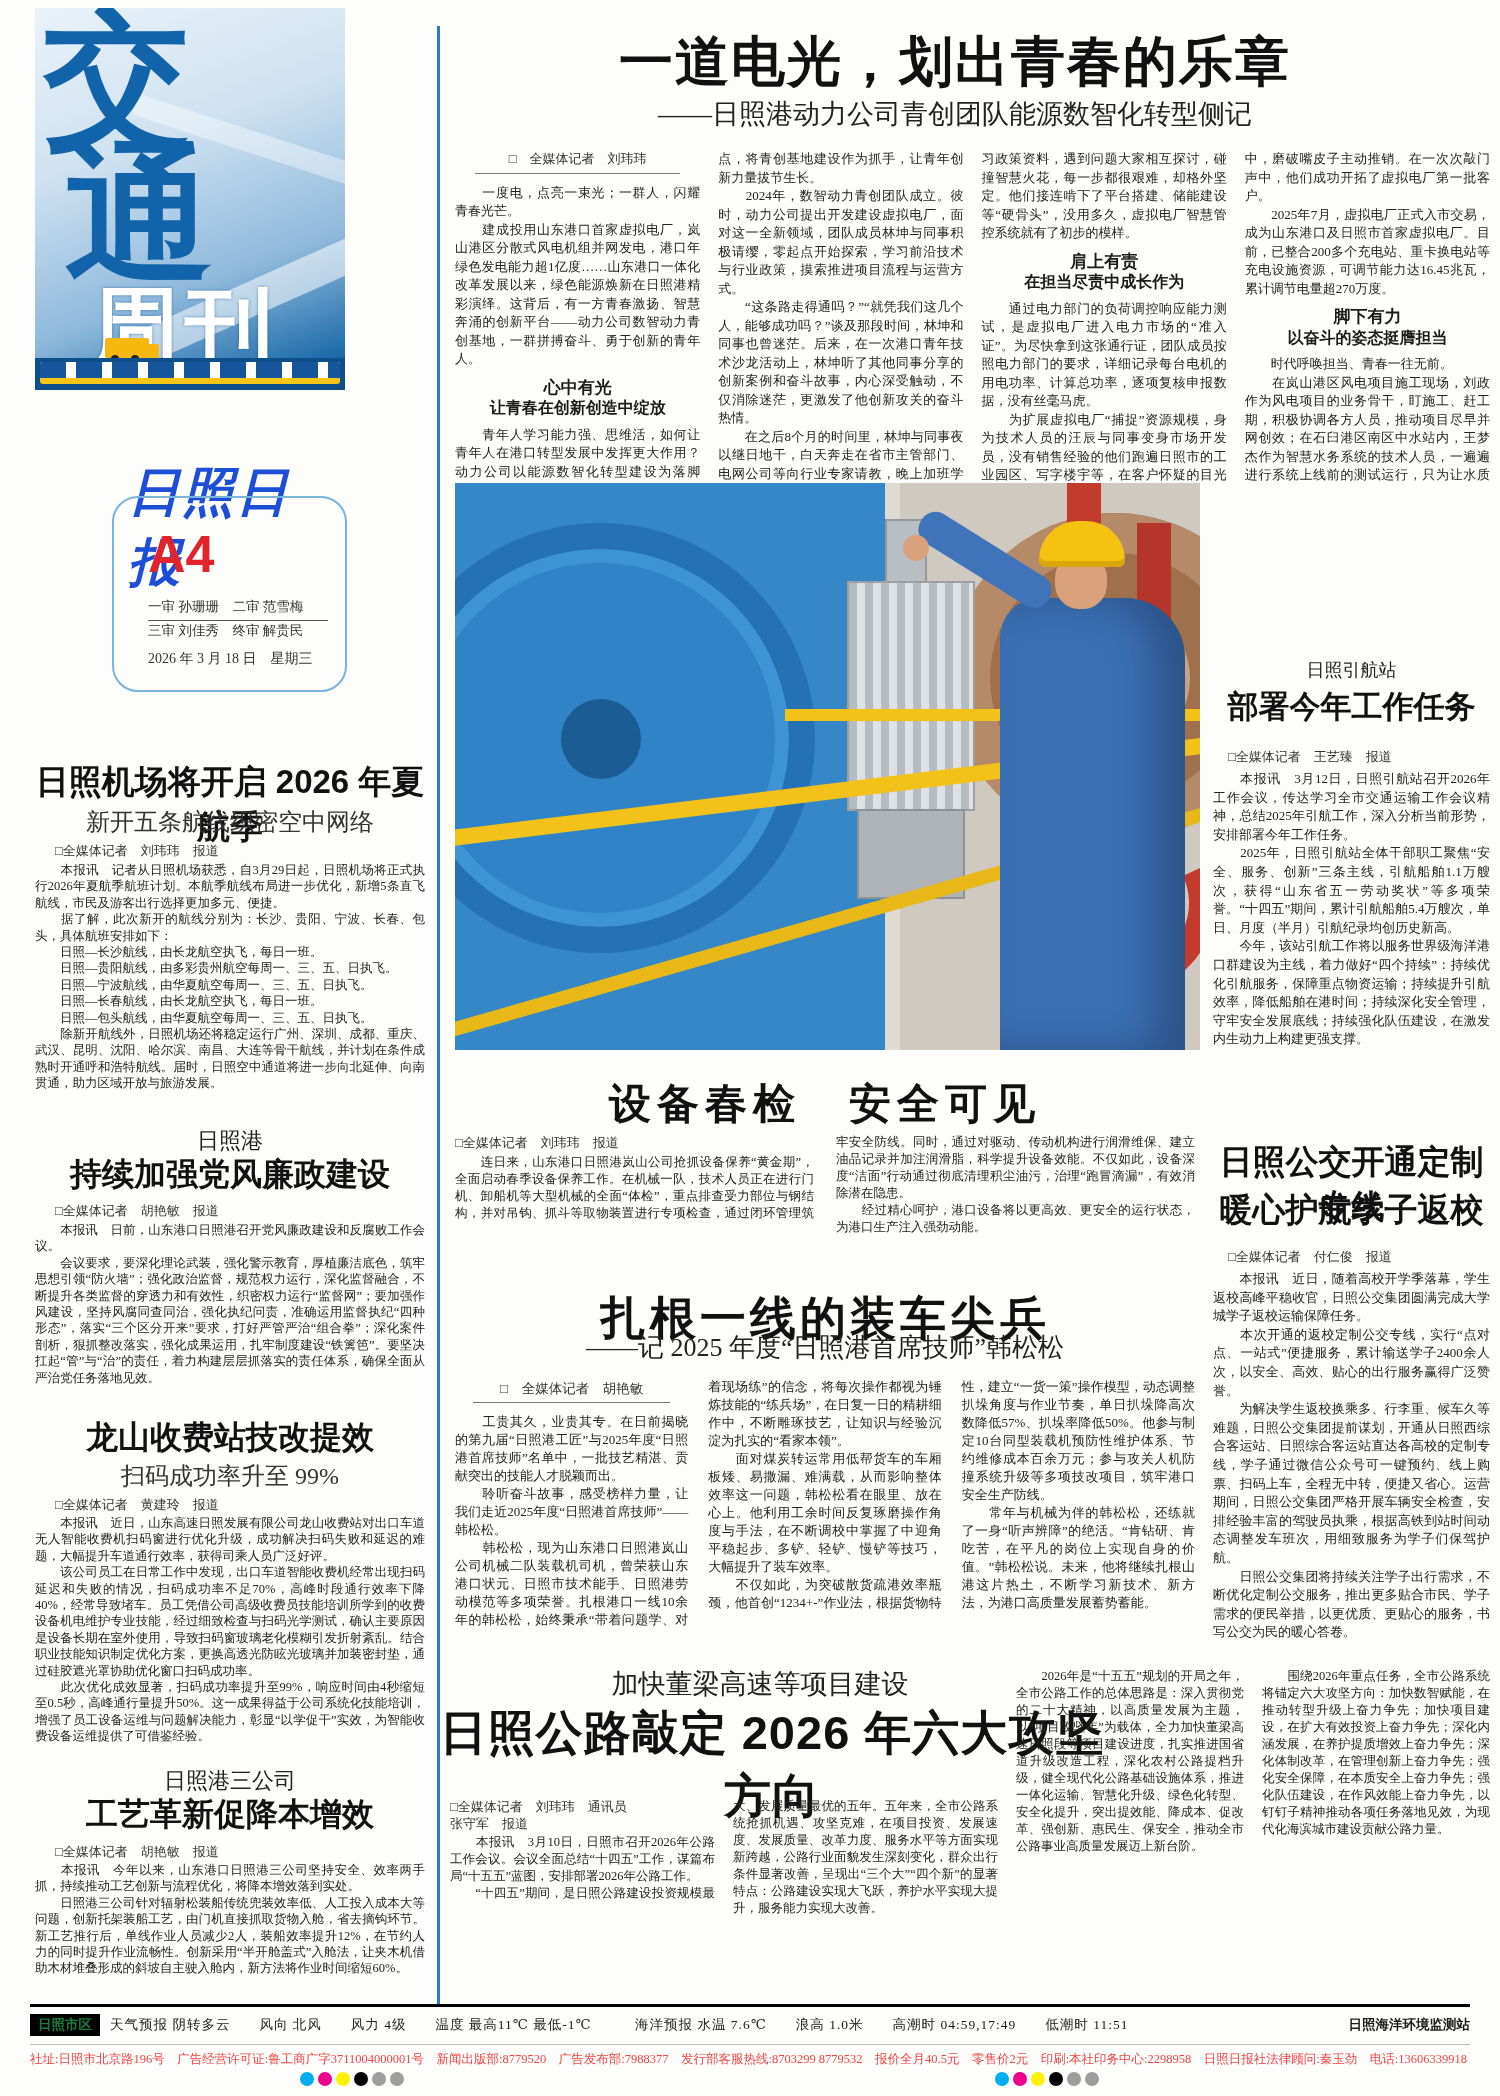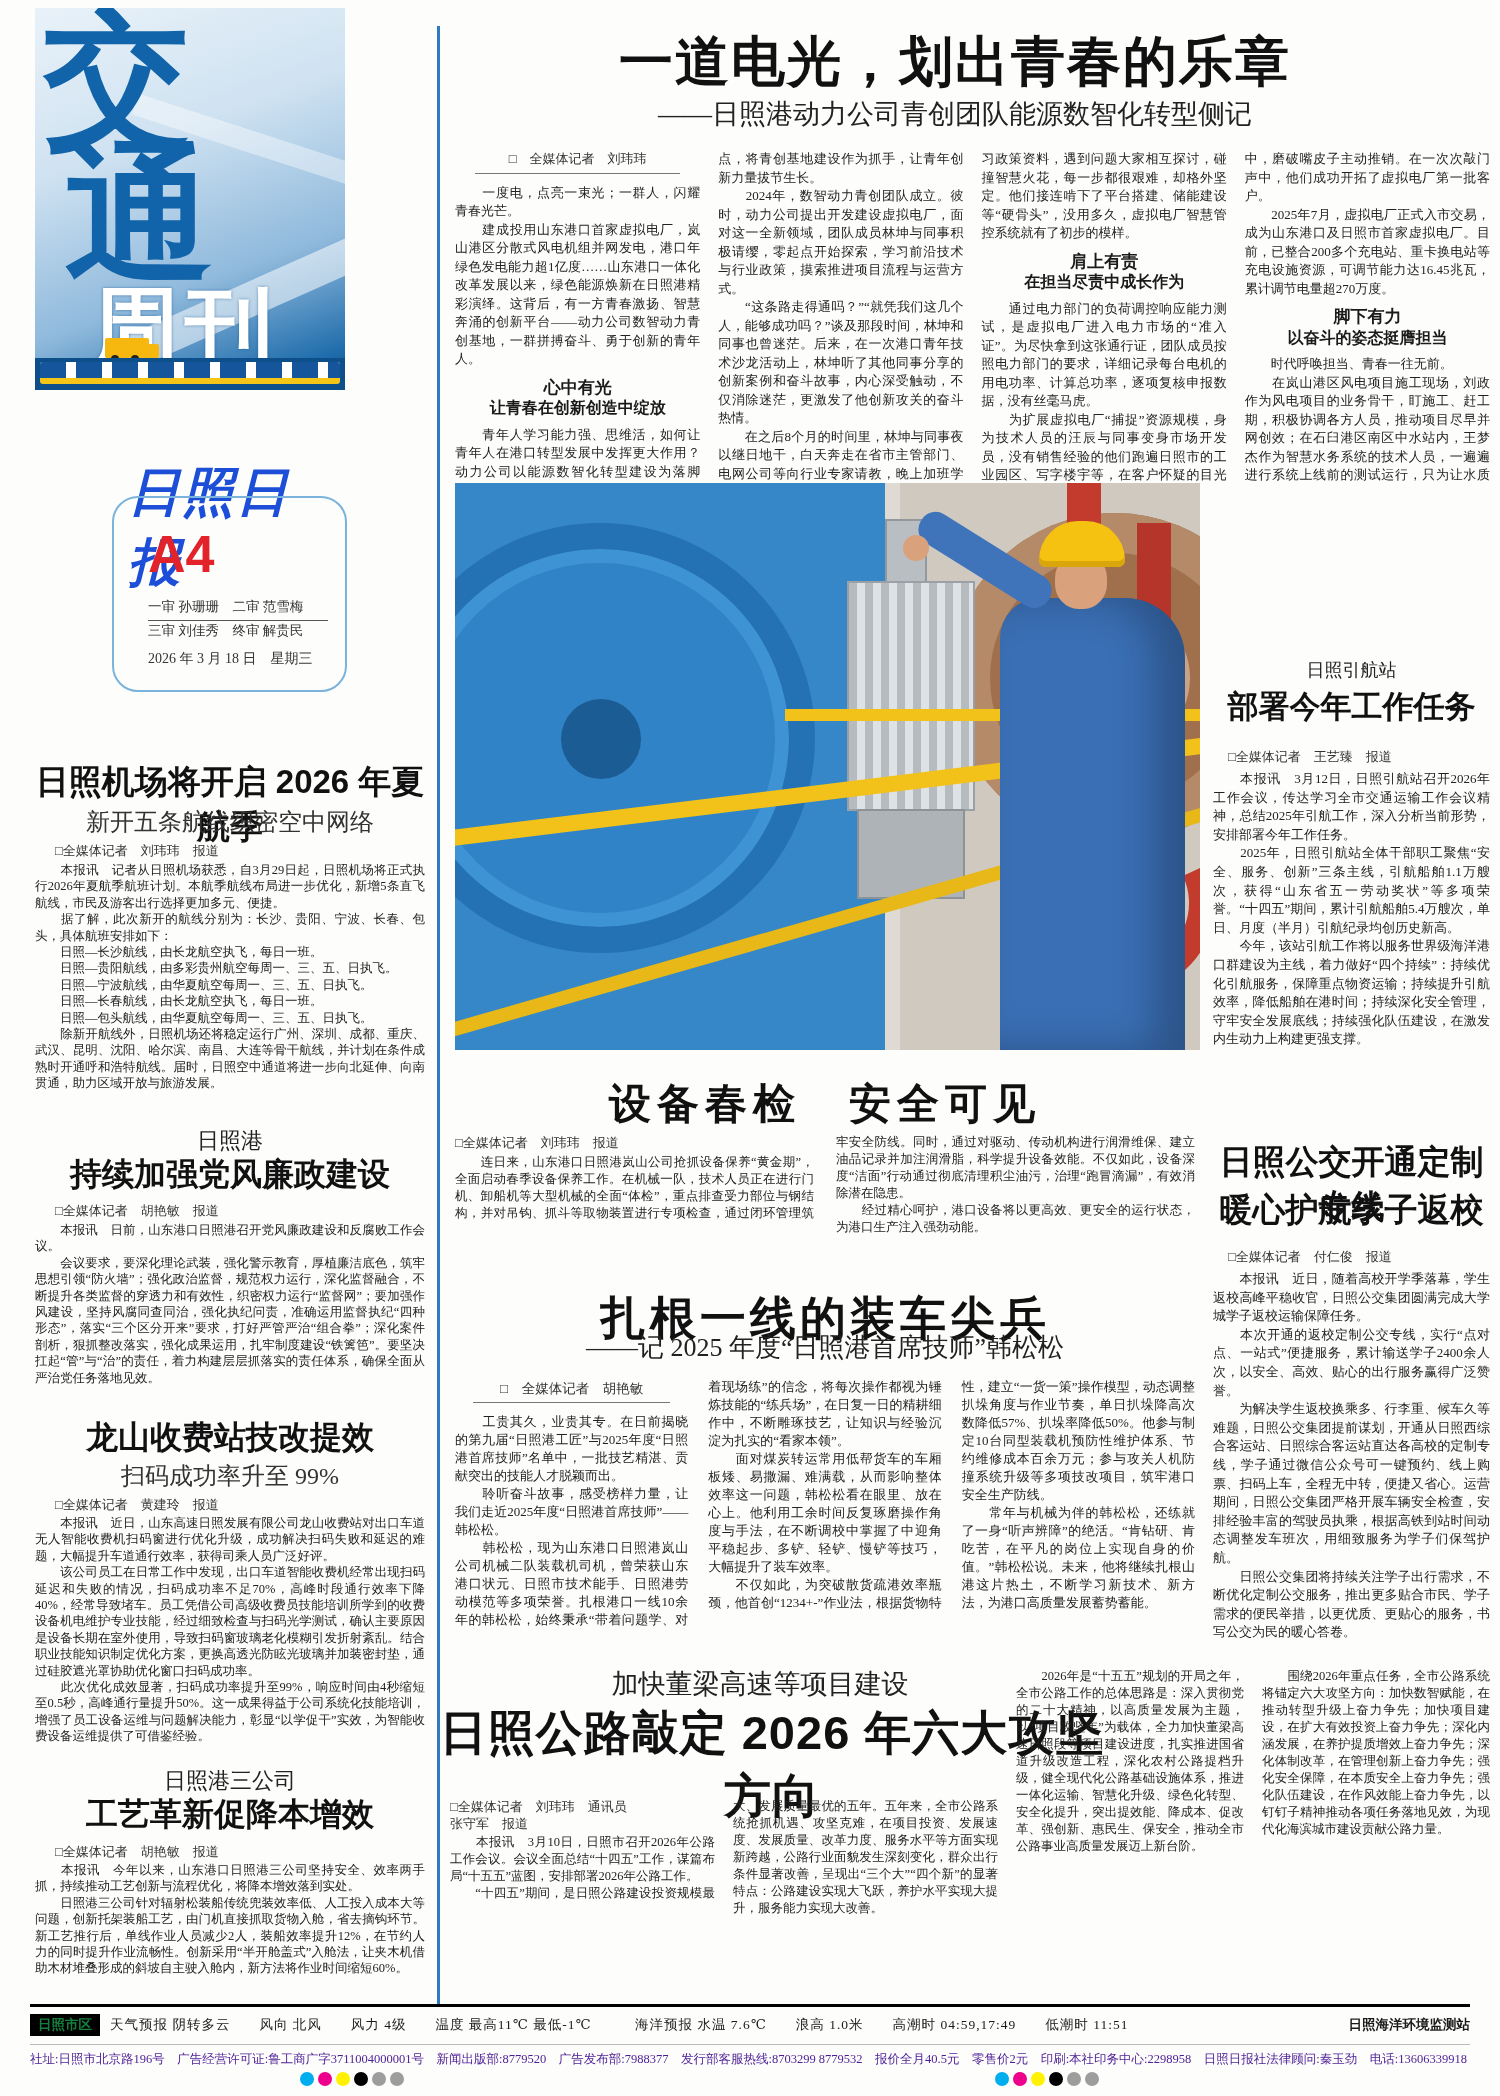--- a/index.html
+++ b/index.html
@@ -151,21 +151,21 @@
   #rd-right { left:1016px; top:1668px; width:474px; height:326px; overflow:hidden; column-count:2; column-gap:18px;
     font-size:12.5px; line-height:17px; }
 
   
   #footer-rule { left:30px; top:2004px; width:1440px; height:3px; background:#000; }
   #footer-line1 { left:30px; top:2012px; width:1440px; height:26px; display:flex; align-items:center; font-size:13.5px; }
   #footer-region { background:#000; color:#15803d; padding:2px 8px; margin-right:10px;
     font-family:"Liberation Sans","DejaVu Sans",sans-serif; font-weight:700; }
   #footer-weather { flex:1; letter-spacing:1px; }
   #footer-station { font-weight:700; }
-  #footer-line2 { left:30px; top:2044px; width:1440px; font-size:12.5px; color:#4c1d95; border-top:1px solid #bbb; padding-top:6px; }
+  #footer-line2 { left:30px; top:2044px; width:1440px; font-size:12.5px; color:#ef4444; border-top:1px solid #bbb; padding-top:6px; }
   .dots { position:absolute; top:2072px; display:flex; gap:4px; }
   #dots-a { left:300px; } #dots-b { left:995px; }
   .dots .dot { width:14px; height:14px; border-radius:50%; display:inline-block; }
 </style>
 </head>
 <body>
 
 <div id="page">
 
   <div id="masthead" class="abs">

